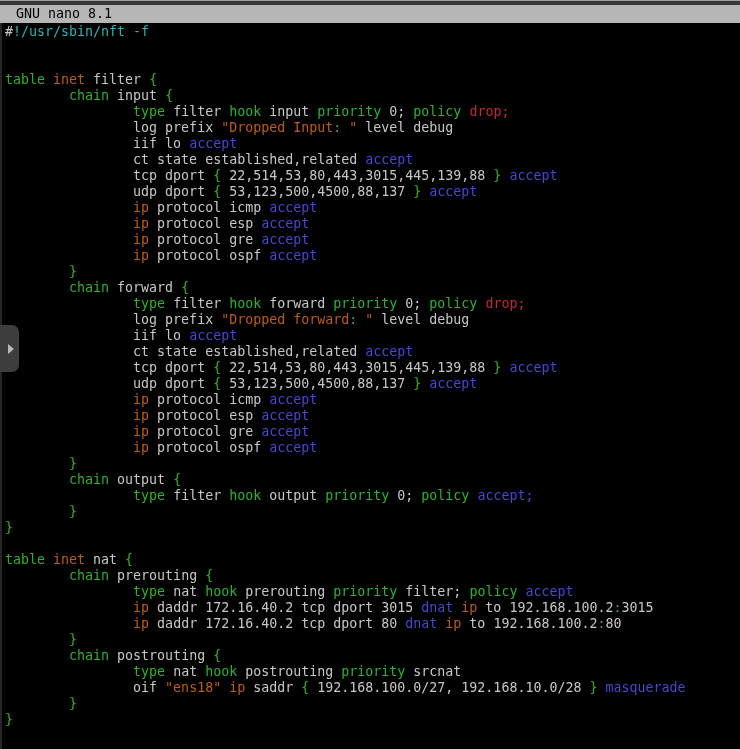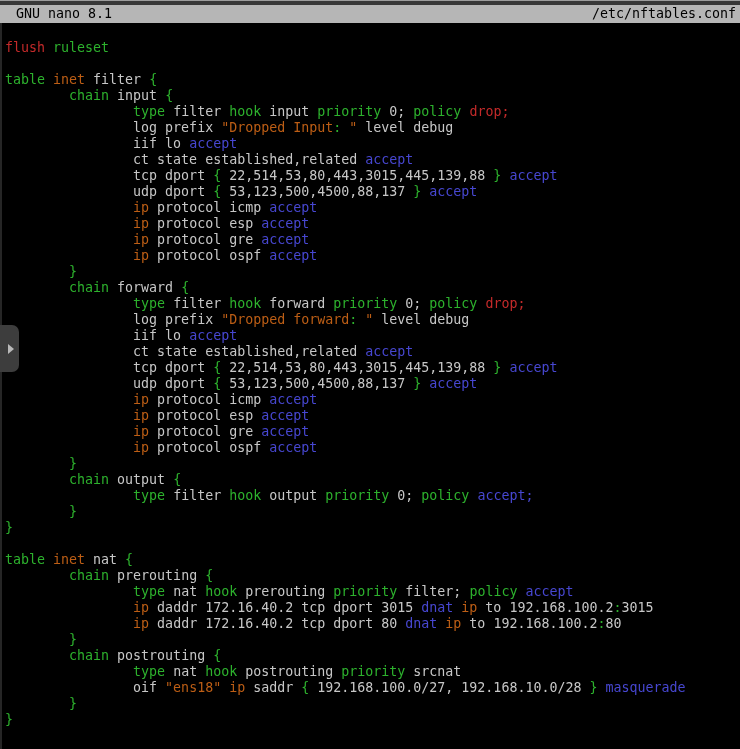--- a/index.html
+++ b/index.html
@@ -39,27 +39,26 @@
   }
 </style>
 </head>
 <body>
 
 <div class="screen">
   <div class="top-edge"></div>
 
   <div class="titlebar">
     <span>GNU nano 8.1</span>
-    <span>/etc/nftables.conf</span>
   </div>
 
   <div class="terminal">
     <div>
+        <div class="line"><span style="color: rgb(199, 199, 199);">#</span><span style="color: rgb(48, 179, 179);">!/usr/sbin/nft -f</span></div>
         <div class="line"> </div>
-        <div class="line"><span style="color: rgb(196, 42, 42);">flush</span><span style="color: rgb(199, 199, 199);"> </span><span style="color: rgb(45, 178, 45);">ruleset</span></div>
         <div class="line"> </div>
         <div class="line"><span style="color: rgb(45, 178, 45);">table</span><span style="color: rgb(199, 199, 199);"> </span><span style="color: rgb(189, 94, 21);">inet</span><span style="color: rgb(199, 199, 199);"> filter </span><span style="color: rgb(45, 178, 45);">{</span></div>
         <div class="line"><span style="color: rgb(199, 199, 199);">        </span><span style="color: rgb(45, 178, 45);">chain</span><span style="color: rgb(199, 199, 199);"> input </span><span style="color: rgb(45, 178, 45);">{</span></div>
         <div class="line"><span style="color: rgb(199, 199, 199);">                </span><span style="color: rgb(45, 178, 45);">type</span><span style="color: rgb(199, 199, 199);"> filter </span><span style="color: rgb(45, 178, 45);">hook</span><span style="color: rgb(199, 199, 199);"> input </span><span style="color: rgb(45, 178, 45);">priority</span><span style="color: rgb(199, 199, 199);"> 0; </span><span style="color: rgb(45, 178, 45);">policy</span><span style="color: rgb(199, 199, 199);"> </span><span style="color: rgb(196, 42, 42);">drop;</span></div>
         <div class="line"><span style="color: rgb(199, 199, 199);">                log prefix </span><span style="color: rgb(189, 94, 21);">"Dropped Input</span><span style="color: rgb(45, 178, 45);">:</span><span style="color: rgb(189, 94, 21);"> "</span><span style="color: rgb(199, 199, 199);"> level debug</span></div>
         <div class="line"><span style="color: rgb(199, 199, 199);">                iif lo </span><span style="color: rgb(71, 71, 209);">accept</span></div>
         <div class="line"><span style="color: rgb(199, 199, 199);">                ct state established,related </span><span style="color: rgb(71, 71, 209);">accept</span></div>
         <div class="line"><span style="color: rgb(199, 199, 199);">                tcp dport </span><span style="color: rgb(45, 178, 45);">{</span><span style="color: rgb(199, 199, 199);"> 22,514,53,80,443,3015,445,139,88 </span><span style="color: rgb(45, 178, 45);">}</span><span style="color: rgb(199, 199, 199);"> </span><span style="color: rgb(71, 71, 209);">accept</span></div>
         <div class="line"><span style="color: rgb(199, 199, 199);">                udp dport </span><span style="color: rgb(45, 178, 45);">{</span><span style="color: rgb(199, 199, 199);"> 53,123,500,4500,88,137 </span><span style="color: rgb(45, 178, 45);">}</span><span style="color: rgb(199, 199, 199);"> </span><span style="color: rgb(71, 71, 209);">accept</span></div>
         <div class="line"><span style="color: rgb(199, 199, 199);">                </span><span style="color: rgb(189, 94, 21);">ip</span><span style="color: rgb(199, 199, 199);"> protocol icmp </span><span style="color: rgb(71, 71, 209);">accept</span></div>

